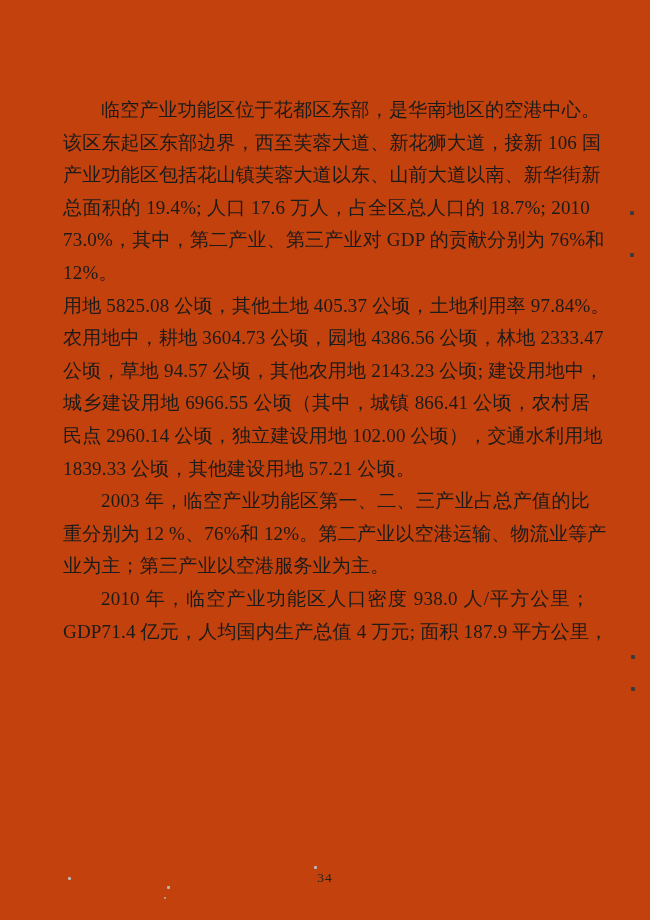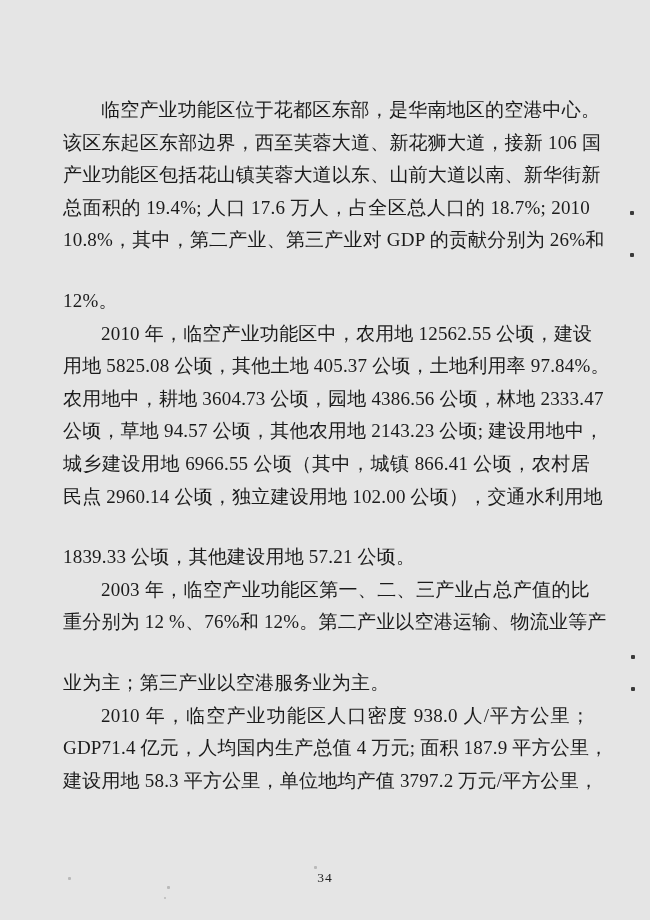--- a/index.html
+++ b/index.html
@@ -11,21 +11,21 @@
     height: 920px;
     background: #fdfdfc;
     position: relative;
     overflow: hidden;
     font-family: "Liberation Serif", "DejaVu Serif", serif;
     color: #1b1b1b;
   }
   .page {
     position: absolute;
     inset: 0;
-    background: #e5e5e5;
+    background: #c2410c;
   }
   .text-block {
     position: absolute;
     left: 63px;
     top: 94px;
     width: 527px;
   }
   .line {
     height: 32.6px;
     line-height: 32.6px;
@@ -33,21 +33,20 @@
     white-space: nowrap;
     text-align: justify;
     text-align-last: justify;
     text-justify: inter-character;
     letter-spacing: 0.2px;
   }
   .line.indent { text-indent: 2em; }
   .line.last {
     text-align: left;
     text-align-last: left;
-    margin-top: 28px;
   }
   .page-number {
     position: absolute;
     top: 832px;
     left: 0;
     width: 100%;
     text-align: center;
     font-size: 13.5px;
     color: #222;
     letter-spacing: 1px;
@@ -66,38 +65,36 @@
 <body>
 
 <div class="page">
 
   <div class="text-block">
 
     <div class="line indent">临空产业功能区位于花都区东部，是华南地区的空港中心。</div>
     <div class="line">该区东起区东部边界，西至芙蓉大道、新花狮大道，接新 106 国</div>
     <div class="line">产业功能区包括花山镇芙蓉大道以东、山前大道以南、新华街新</div>
     <div class="line">总面积的 19.4%; 人口 17.6 万人，占全区总人口的 18.7%; 2010</div>
-    <div class="line">10.8%，其中，第二产业、第三产业对 GDP 的贡献分别为 26%和</div>
+    <div class="line">73.0%，其中，第二产业、第三产业对 GDP 的贡献分别为 76%和</div>
     <div class="line last">12%。</div>
 
-    <div class="line indent">2010 年，临空产业功能区中，农用地 12562.55 公顷，建设</div>
     <div class="line">用地 5825.08 公顷，其他土地 405.37 公顷，土地利用率 97.84%。</div>
     <div class="line">农用地中，耕地 3604.73 公顷，园地 4386.56 公顷，林地 2333.47</div>
     <div class="line">公顷，草地 94.57 公顷，其他农用地 2143.23 公顷; 建设用地中，</div>
     <div class="line">城乡建设用地 6966.55 公顷（其中，城镇 866.41 公顷，农村居</div>
     <div class="line">民点 2960.14 公顷，独立建设用地 102.00 公顷），交通水利用地</div>
     <div class="line last">1839.33 公顷，其他建设用地 57.21 公顷。</div>
 
     <div class="line indent">2003 年，临空产业功能区第一、二、三产业占总产值的比</div>
     <div class="line">重分别为 12 %、76%和 12%。第二产业以空港运输、物流业等产</div>
     <div class="line last">业为主；第三产业以空港服务业为主。</div>
 
     <div class="line indent">2010 年，临空产业功能区人口密度 938.0 人/平方公里；</div>
     <div class="line">GDP71.4 亿元，人均国内生产总值 4 万元; 面积 187.9 平方公里，</div>
-    <div class="line">建设用地 58.3 平方公里，单位地均产值 3797.2 万元/平方公里，</div>
   </div>
 
   <div class="page-number">34</div>
 
   <div class="speck" style="left:630px; top:211px; width:4px; height:4px;"></div>
   <div class="speck" style="left:630px; top:253px; width:4px; height:4px;"></div>
   <div class="speck" style="left:631px; top:655px; width:4px; height:4px;"></div>
   <div class="speck" style="left:631px; top:687px; width:4px; height:4px;"></div>
   <div class="speck faint" style="left:314px; top:866px; width:3px; height:3px;"></div>
   <div class="speck faint" style="left:68px; top:877px; width:3px; height:3px;"></div>

